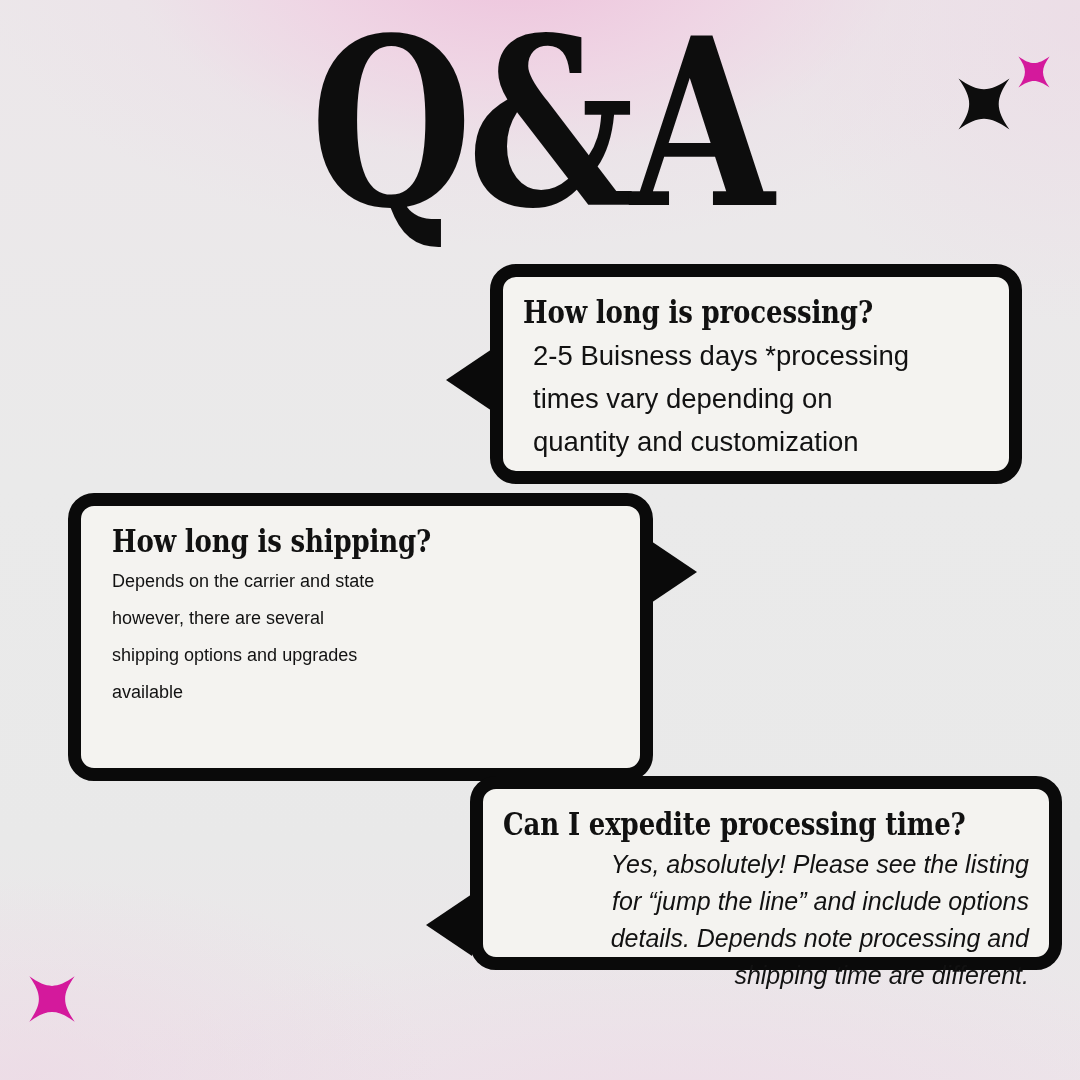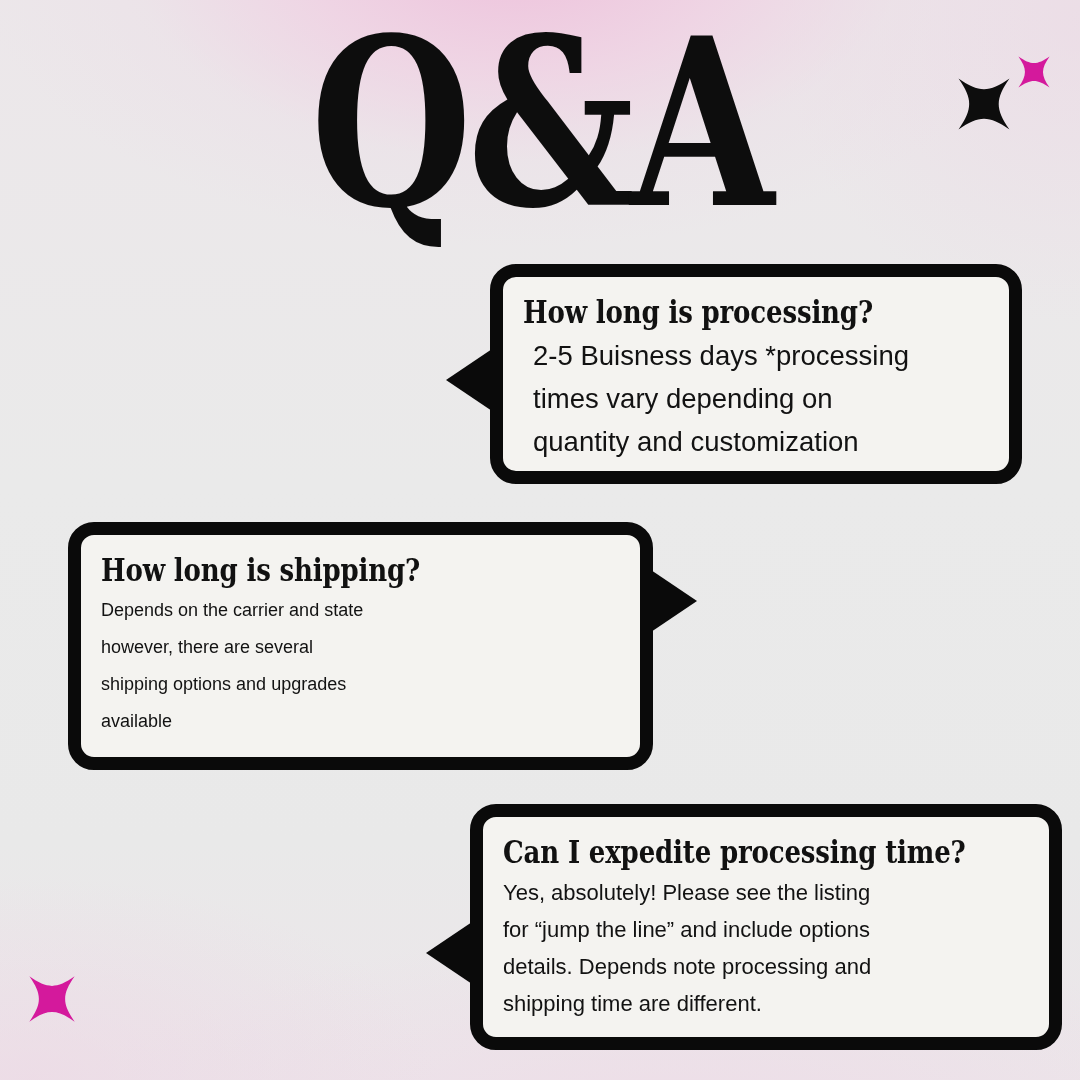--- a/index.html
+++ b/index.html
@@ -120,38 +120,40 @@
     width: 532px;
     height: 220px;
   }
   #bubble-processing .tail-left { top: 72px; }
   #bubble-processing .q-head { font-size: 31px; line-height: 38px; }
   #bubble-processing .a-body { font-size: 27.5px; line-height: 43px; margin-left: 10px; }
 
   
   #bubble-shipping {
     left: 68px;
-    top: 522px;
+    top: 493px;
     width: 585px;
-    height: 248px;
+    height: 288px;
+    padding-left: 11px;
   }
   #bubble-shipping .tail-right { top: 35px; }
   #bubble-shipping .q-head { font-size: 31px; line-height: 38px; }
   #bubble-shipping .a-body { font-size: 18px; line-height: 37px; }
 
   
   #bubble-expedite {
     left: 470px;
-    top: 804px;
+    top: 776px;
     width: 592px;
-    height: 246px;
+    height: 194px;
+    text-align: right;
   }
   #bubble-expedite .tail-left { top: 105px; }
   #bubble-expedite .q-head { font-size: 31px; line-height: 38px; }
-  #bubble-expedite .a-body { font-size: 22px; line-height: 37px; }
+  #bubble-expedite .a-body { font-size: 25px; line-height: 37px; font-style: italic; }
 </style>
 </head>
 <body>
 
 <div id="canvas">
 
   <div class="title">Q&amp;A</div>
 
   <svg class="sparkle" style="left:948px; top:68px;" width="72" height="72" viewBox="0 0 100 100">
     <path d="M50 0 C56 34 66 44 100 50 C66 56 56 66 50 100 C44 66 34 56 0 50 C34 44 44 34 50 0 Z" fill="#0d0d0d" transform="rotate(45 50 50)"></path>

